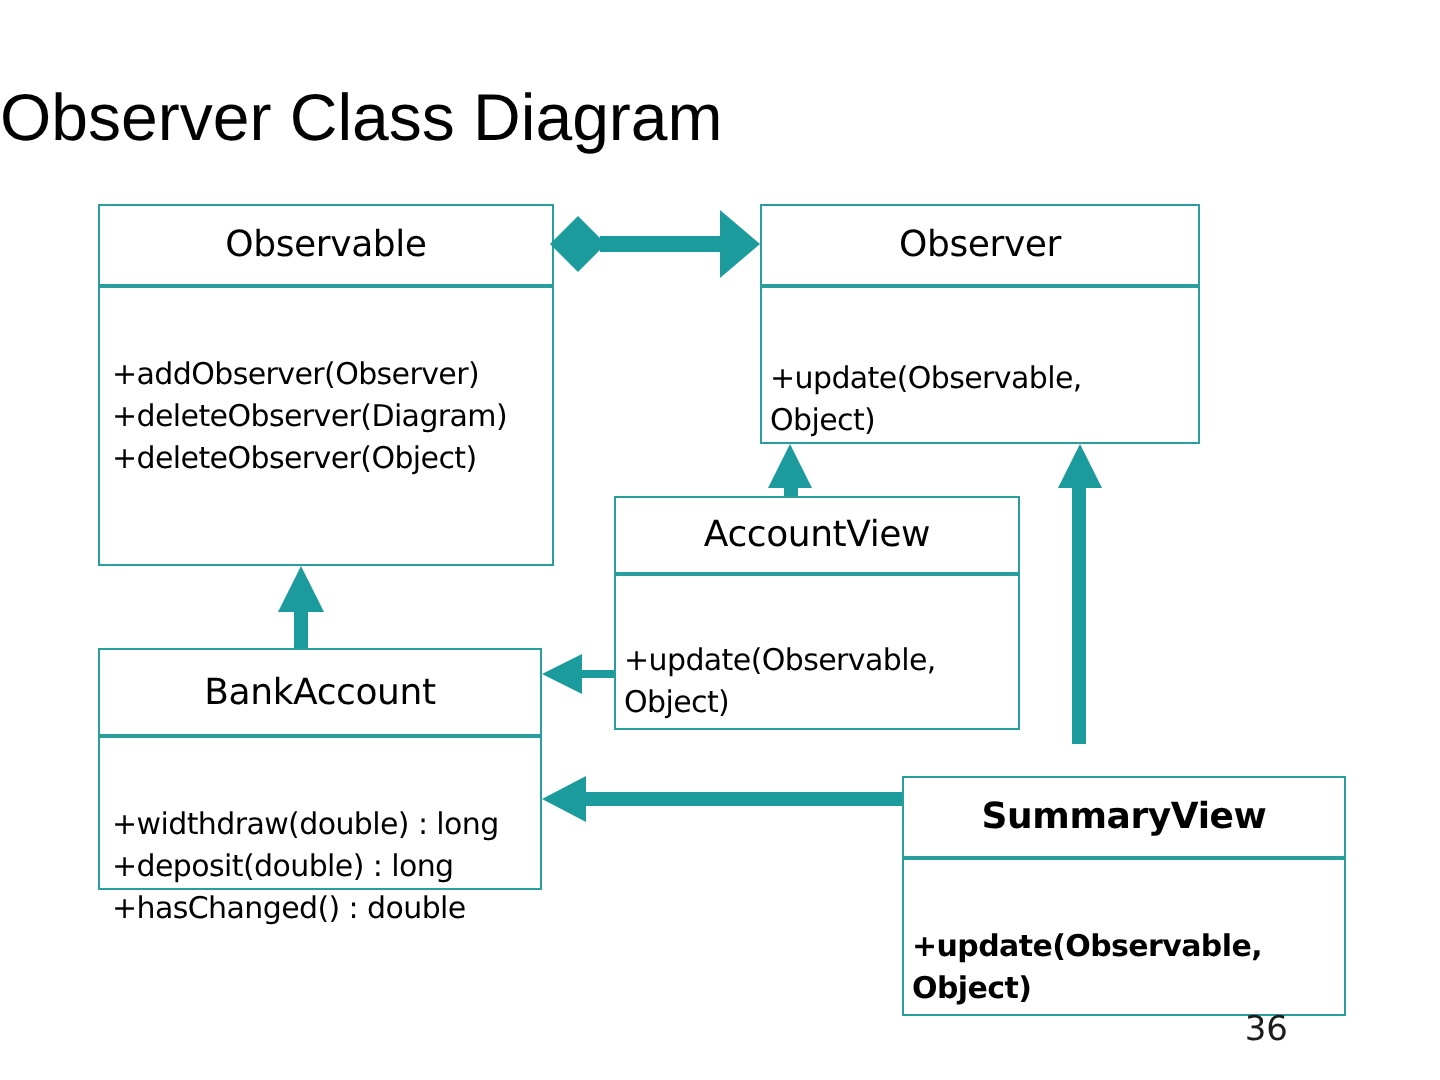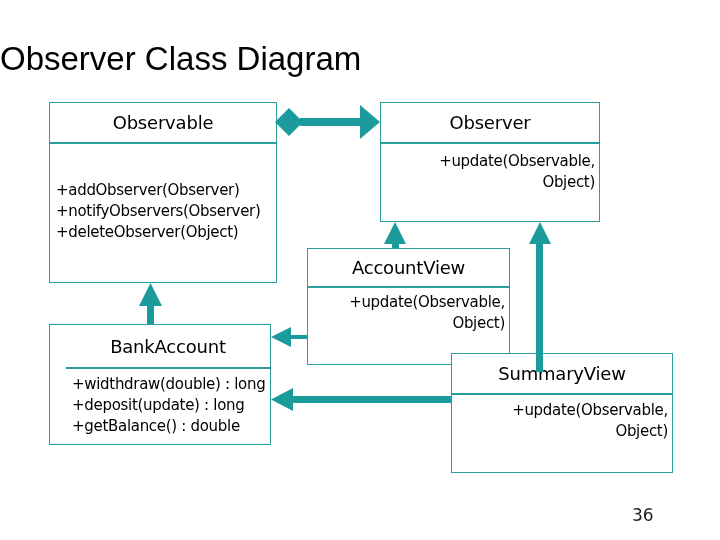--- a/index.html
+++ b/index.html
@@ -30,80 +30,81 @@
     border-bottom:2px solid var(--box-border);
     display:flex;align-items:center;justify-content:center;
     font-size:18px;letter-spacing:-0.2px;
     flex:0 0 auto;
   }
   .cbox-body{
     flex:1 1 auto;
     font-size:15px;letter-spacing:-0.3px;line-height:21px;
     padding:5px 0 0 6px;
     white-space:nowrap;
+    margin-top:28px;
   }
   .cbox-body.centered{
-    text-align:right;white-space:normal;
+    text-align:left;white-space:normal;
     padding-left:4px;padding-right:4px;
   }
   .member{height:21px;}
   .pgroup{margin-top:24px;}
 
   
   .shaft,.head,.diamond{position:absolute;background:var(--accent);}
   .head-up{clip-path:polygon(50% 0,100% 100%,0 100%);}
   .head-left{clip-path:polygon(0 50%,100% 0,100% 100%);}
   .head-right{clip-path:polygon(100% 50%,0 0,0 100%);}
   .diamond{clip-path:polygon(50% 0,100% 50%,50% 100%,0 50%);}
 
   .page-number{
-    position:absolute;left:632px;top:505px;width:40px;
-    font-size:17px;letter-spacing:0;color:#1c1c1c;text-align:left;
+    position:absolute;left:604px;top:505px;width:40px;
+    font-size:17px;letter-spacing:0;color:#1c1c1c;text-align:right;
   }
 </style>
 </head>
 <body>
 
 <div style="position:absolute;inset:0;">
 
   <div class="title">Observer Class Diagram</div>
 
-  <div class="cbox" style="left:49px;top:102px;width:228px;height:181px;gap:31px;">
+  <div class="cbox" style="left:49px;top:102px;width:228px;height:181px;">
     <div class="cbox-header" style="height:41px;">Observable</div>
     <div class="cbox-body">
       <div class="member">+addObserver(Observer)</div>
-      <div class="member">+notifyObservers(Observer)</div>
+      <div class="member">+deleteObserver(Diagram)</div>
       <div class="member">+deleteObserver(Object)</div>
     </div>
   </div>
 
   <div class="cbox" style="left:380px;top:102px;width:220px;height:120px;">
     <div class="cbox-header" style="height:41px;text-align:center;">Observer</div>
     <div class="cbox-body centered" style="padding-top:7px;">
       <div>+update(Observable, Object)</div>
     </div>
   </div>
 
   <div class="cbox" style="left:307px;top:248px;width:203px;height:117px;">
     <div class="cbox-header" style="height:39px;">AccountView</div>
     <div class="cbox-body centered" style="padding-top:4px;">
       <div>+update(Observable, Object)</div>
     </div>
   </div>
 
-  <div class="cbox" style="left:49px;top:324px;width:222px;height:121px;padding-left:16px;">
+  <div class="cbox" style="left:49px;top:324px;width:222px;height:121px;">
     <div class="cbox-header" style="height:44px;">BankAccount</div>
     <div class="cbox-body">
       <div class="member">+widthdraw(double) : long</div>
-      <div class="member">+deposit(update) : long</div>
-      <div class="member">+getBalance() : double</div>
+      <div class="member">+deposit(double) : long</div>
+      <div class="member">+hasChanged() : double</div>
     </div>
   </div>
 
-  <div class="cbox" style="left:451px;top:353px;width:222px;height:120px;">
+  <div class="cbox" style="left:451px;top:388px;width:222px;height:120px;font-weight:bold;">
     <div class="cbox-header" style="height:41px;">SummaryView</div>
     <div class="cbox-body centered" style="padding-top:5px;">
       <div>+update(Observable, Object)</div>
     </div>
   </div>
 
   <div>
     <div class="diamond" style="left:275px;top:108px;width:28px;height:28px;"></div>
     <div class="shaft" style="left:300px;top:118px;width:62px;height:8px;"></div>
     <div class="head head-right" style="left:360px;top:105px;width:20px;height:34px;"></div>

